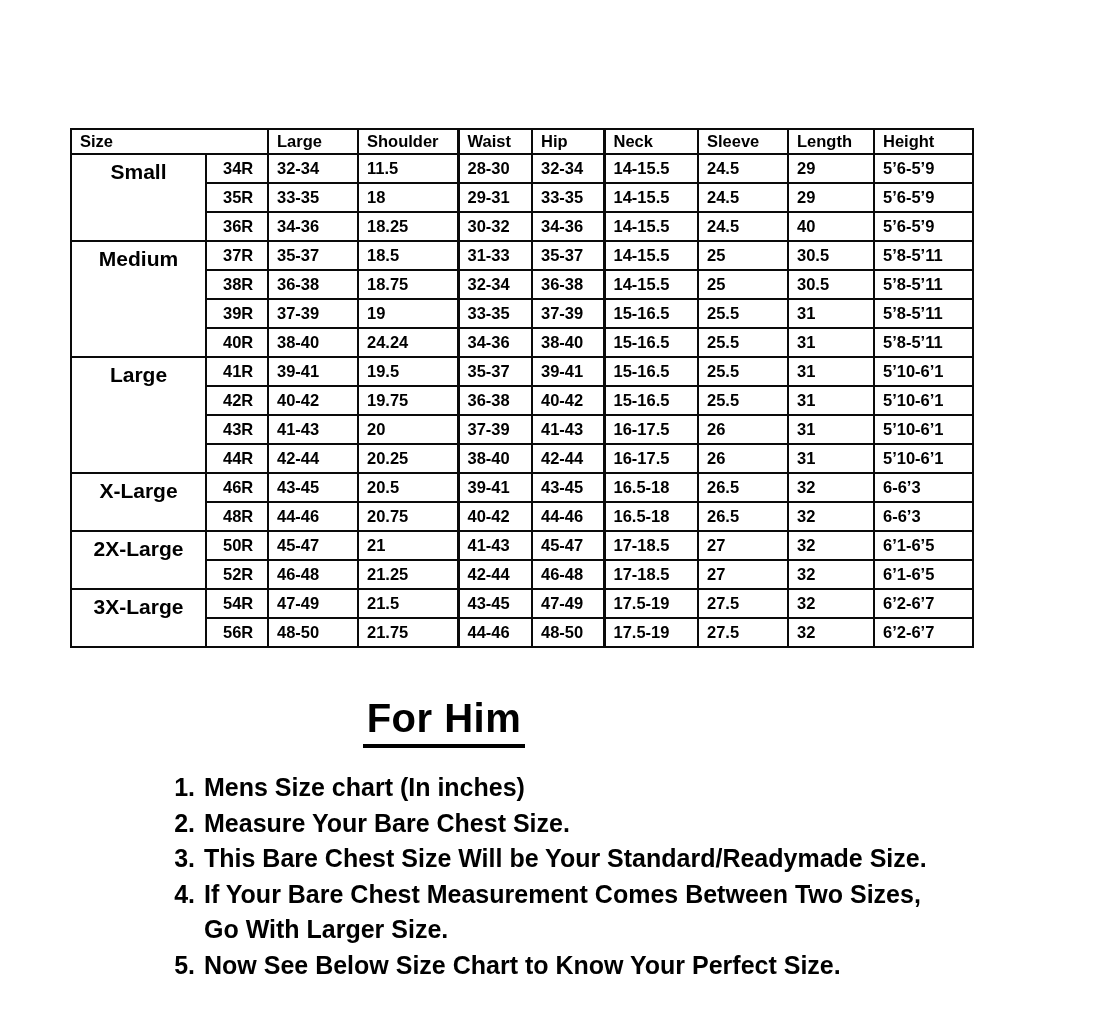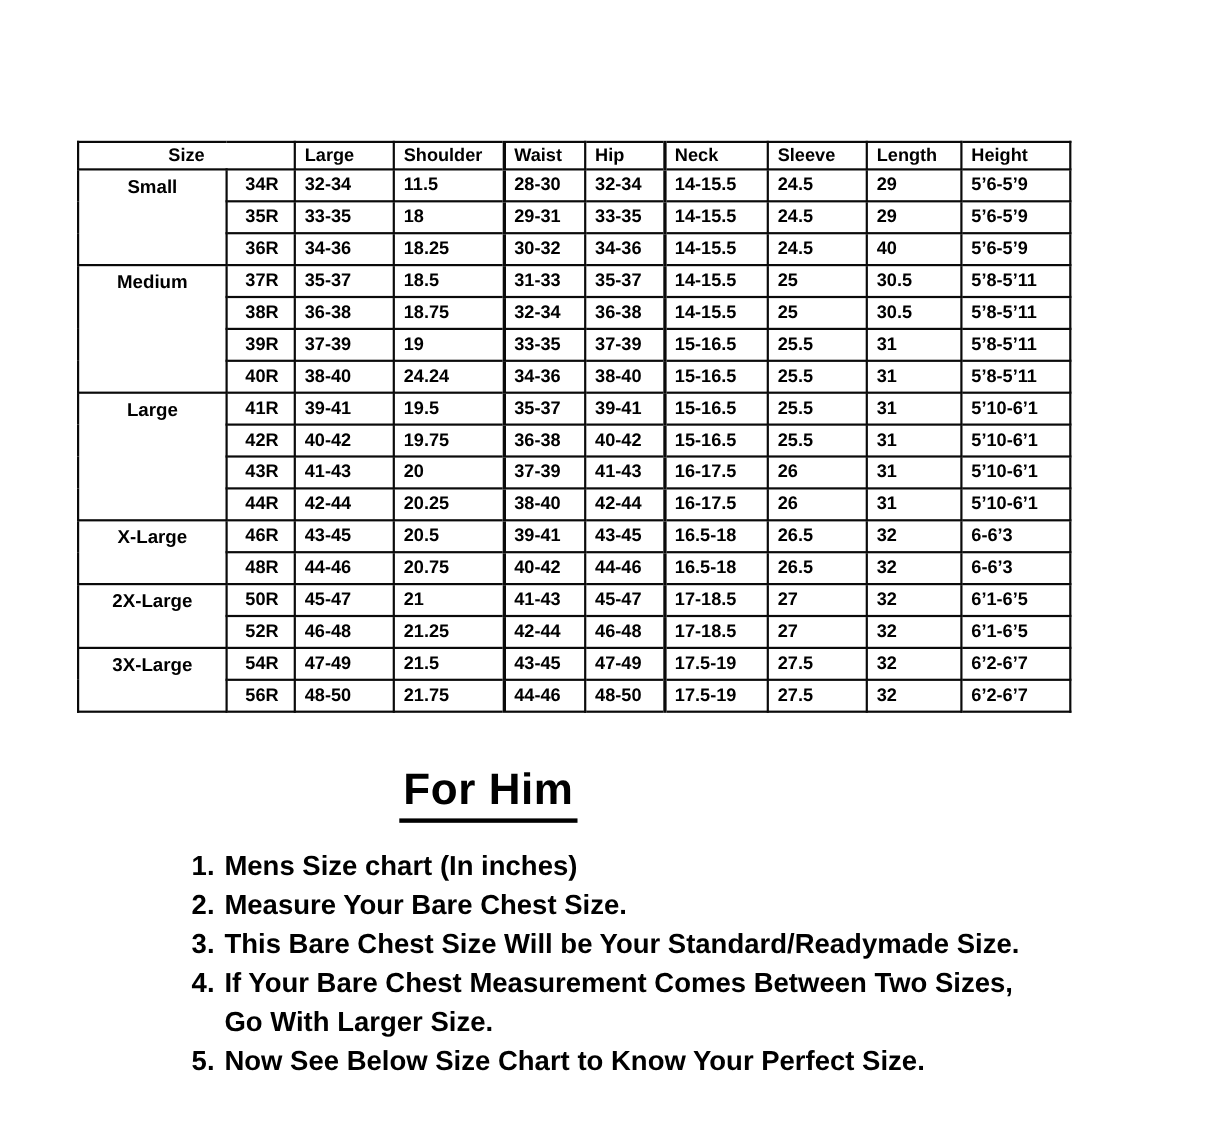--- a/index.html
+++ b/index.html
@@ -24,23 +24,23 @@
     border: 2px solid #0a0a0a;
     font-weight: 700;
     font-size: 16.5px;
     text-align: left;
     padding: 1px 8px;
     height: 29px;
     white-space: nowrap;
     overflow: hidden;
   }
   .size-table th { height: 25px; }
-  .size-table th.size-header { text-align: center; }
+  .size-table th.size-header { }
   .size-table td.group-cell {
-    font-size: 17px;
+    font-size: 21px;
     text-align: center;
     vertical-align: top;
     padding-top: 5px;
   }
   .size-table td.code-cell { text-align: center; padding: 1px 16px; }
   .size-table .thick-left { border-left-width: 3px; }
 
   .for-him-wrap {
     position: absolute;
     left: 0; top: 696px;

